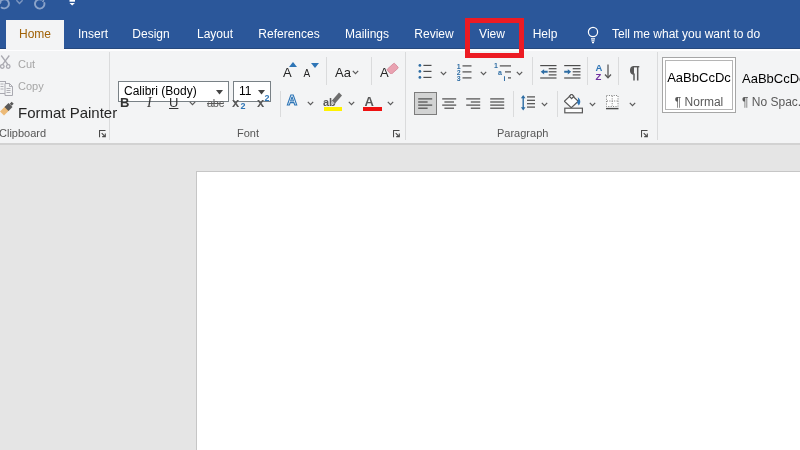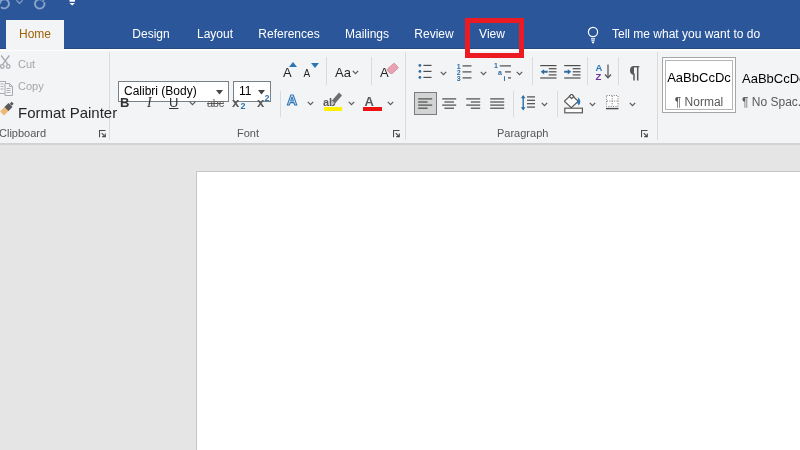--- a/index.html
+++ b/index.html
@@ -48,26 +48,28 @@
     </g>
     <g fill="#ffffff">
       <rect x="69.5" y="0" width="5.5" height="1.7"></rect>
       <polygon points="69.5,3 74.9,3 72.2,5.6"></polygon>
     </g>
   </svg>
 </div>
 
 <div id="tabrow" class="abs">
   <div class="tab" id="tab-home" style="left:6px; width:58px;">Home</div>
+  <div class="tab" style="left:63px;  width:60px;">Insert</div>
   <div class="tab" style="left:121px; width:60px;">Design</div>
   <div class="tab" style="left:185px; width:60px;">Layout</div>
   <div class="tab" style="left:254px; width:70px;">References</div>
   <div class="tab" style="left:337px; width:60px;">Mailings</div>
   <div class="tab" style="left:404px; width:60px;">Review</div>
   <div class="tab" style="left:462px; width:60px;">View</div>
+  <div class="tab" style="left:515px; width:60px;">Help</div>
   <svg class="abs" style="left:586px; top:6px;" width="14" height="18" viewBox="0 0 14 18">
     <g stroke="#ffffff" stroke-width="1.2" fill="none">
       <circle cx="7" cy="6" r="4.6"></circle>
       <path d="M5,12.8 h4 M5.4,14.8 h3.2 M6,16.6 h2"></path>
     </g>
   </svg>
   <div class="tab" style="left:612px; width:160px; text-align:left;">Tell me what you want to do</div>
 </div>
 
 <div class="abs" style="left:0; top:48px; width:800px; height:1px; background:#26497e; z-index:1;"></div>

